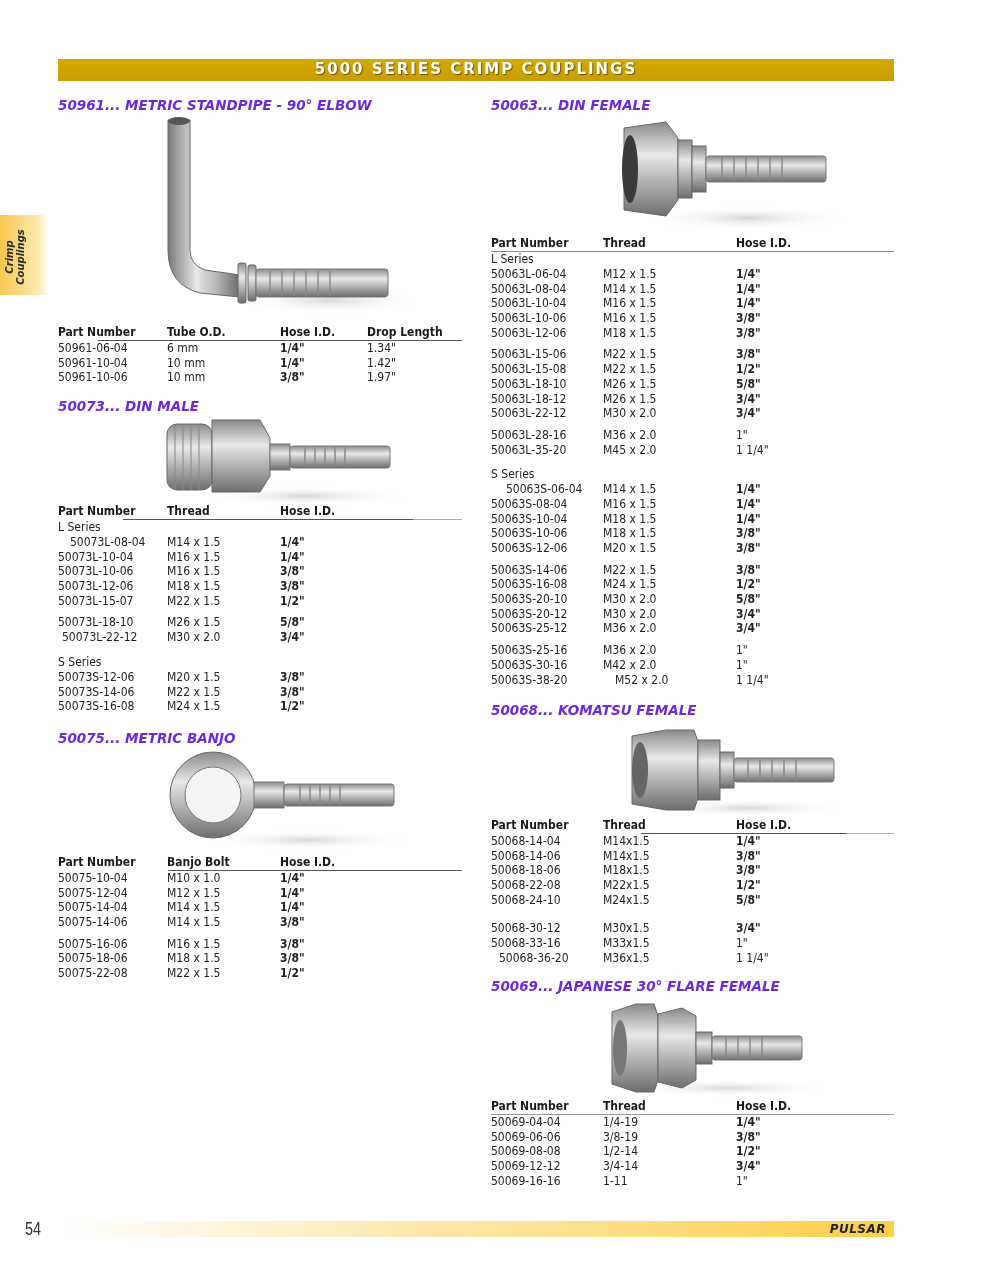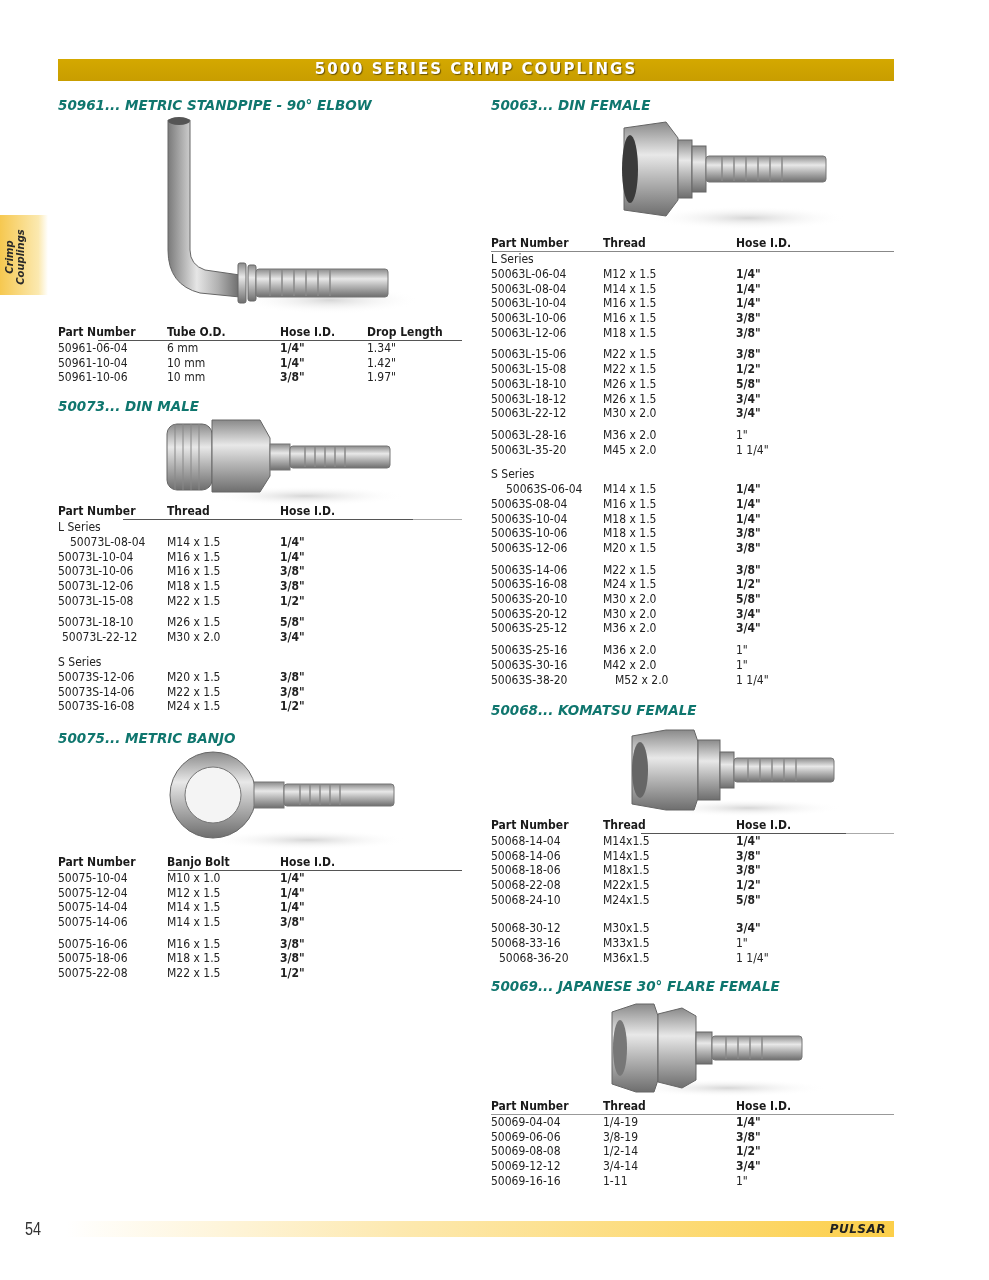--- a/index.html
+++ b/index.html
@@ -11,21 +11,21 @@
             font-family:"DejaVu Sans", sans-serif; font-weight:bold; font-size:15px;
             letter-spacing:2px; color:#ffffff; text-shadow:1px 1px 1px #6b5200; }
   .side-tab { position:absolute; left:0; top:215px; width:48px; height:80px;
             background:linear-gradient(to right,#f6c850,#fbe9b0 80%,#ffffff); }
   .side-tab-text { position:absolute; left:4px; top:2px; width:76px; height:44px;
             transform-origin:0 0; transform:translate(0,78px) rotate(-90deg);
             font-family:"DejaVu Sans", sans-serif; font-style:italic; font-weight:bold;
             font-size:10px; line-height:11px; color:#2a2a2a; text-align:center; }
   .section { position:absolute; }
   .sec-title { font-family:"DejaVu Sans", sans-serif; font-style:italic; font-weight:bold;
-            font-size:13.5px; color:#0f766e; white-space:nowrap; }
+            font-size:13.5px; color:#6d28d9; white-space:nowrap; }
   .img { position:absolute; }
   .tbl { position:absolute; font-size:12px; line-height:14.7px; }
   .hdr { position:relative; height:16px; font-weight:bold; font-size:12px; }
   .hdr span, .row span { position:absolute; white-space:nowrap; }
   .rule { position:absolute; height:1px; background:#555; }
   .row { position:relative; height:14.7px; color:#222; }
   .series { position:relative; height:15px; font-weight:normal; }
   .gap { height:7px; }
   .frac { font-weight:bold; }
   .note { font-style:italic; }
@@ -166,21 +166,21 @@
       <span style="left:0">50073L-10-06</span>
       <span style="left:109px">M16 x 1.5</span>
       <span class="frac" style="left:222px">3/8"</span>
     </div>
   <div class="row">
       <span style="left:0">50073L-12-06</span>
       <span style="left:109px">M18 x 1.5</span>
       <span class="frac" style="left:222px">3/8"</span>
     </div>
   <div class="row">
-      <span style="left:0">50073L-15-08</span>
+      <span style="left:0">50073L-15-07</span>
       <span style="left:109px">M22 x 1.5</span>
       <span class="frac" style="left:222px">1/2"</span>
     </div>
   <div class="gap"></div>
   <div class="row">
       <span style="left:0">50073L-18-10</span>
       <span style="left:109px">M26 x 1.5</span>
       <span class="frac" style="left:222px">5/8"</span>
     </div>
   <div class="row">

